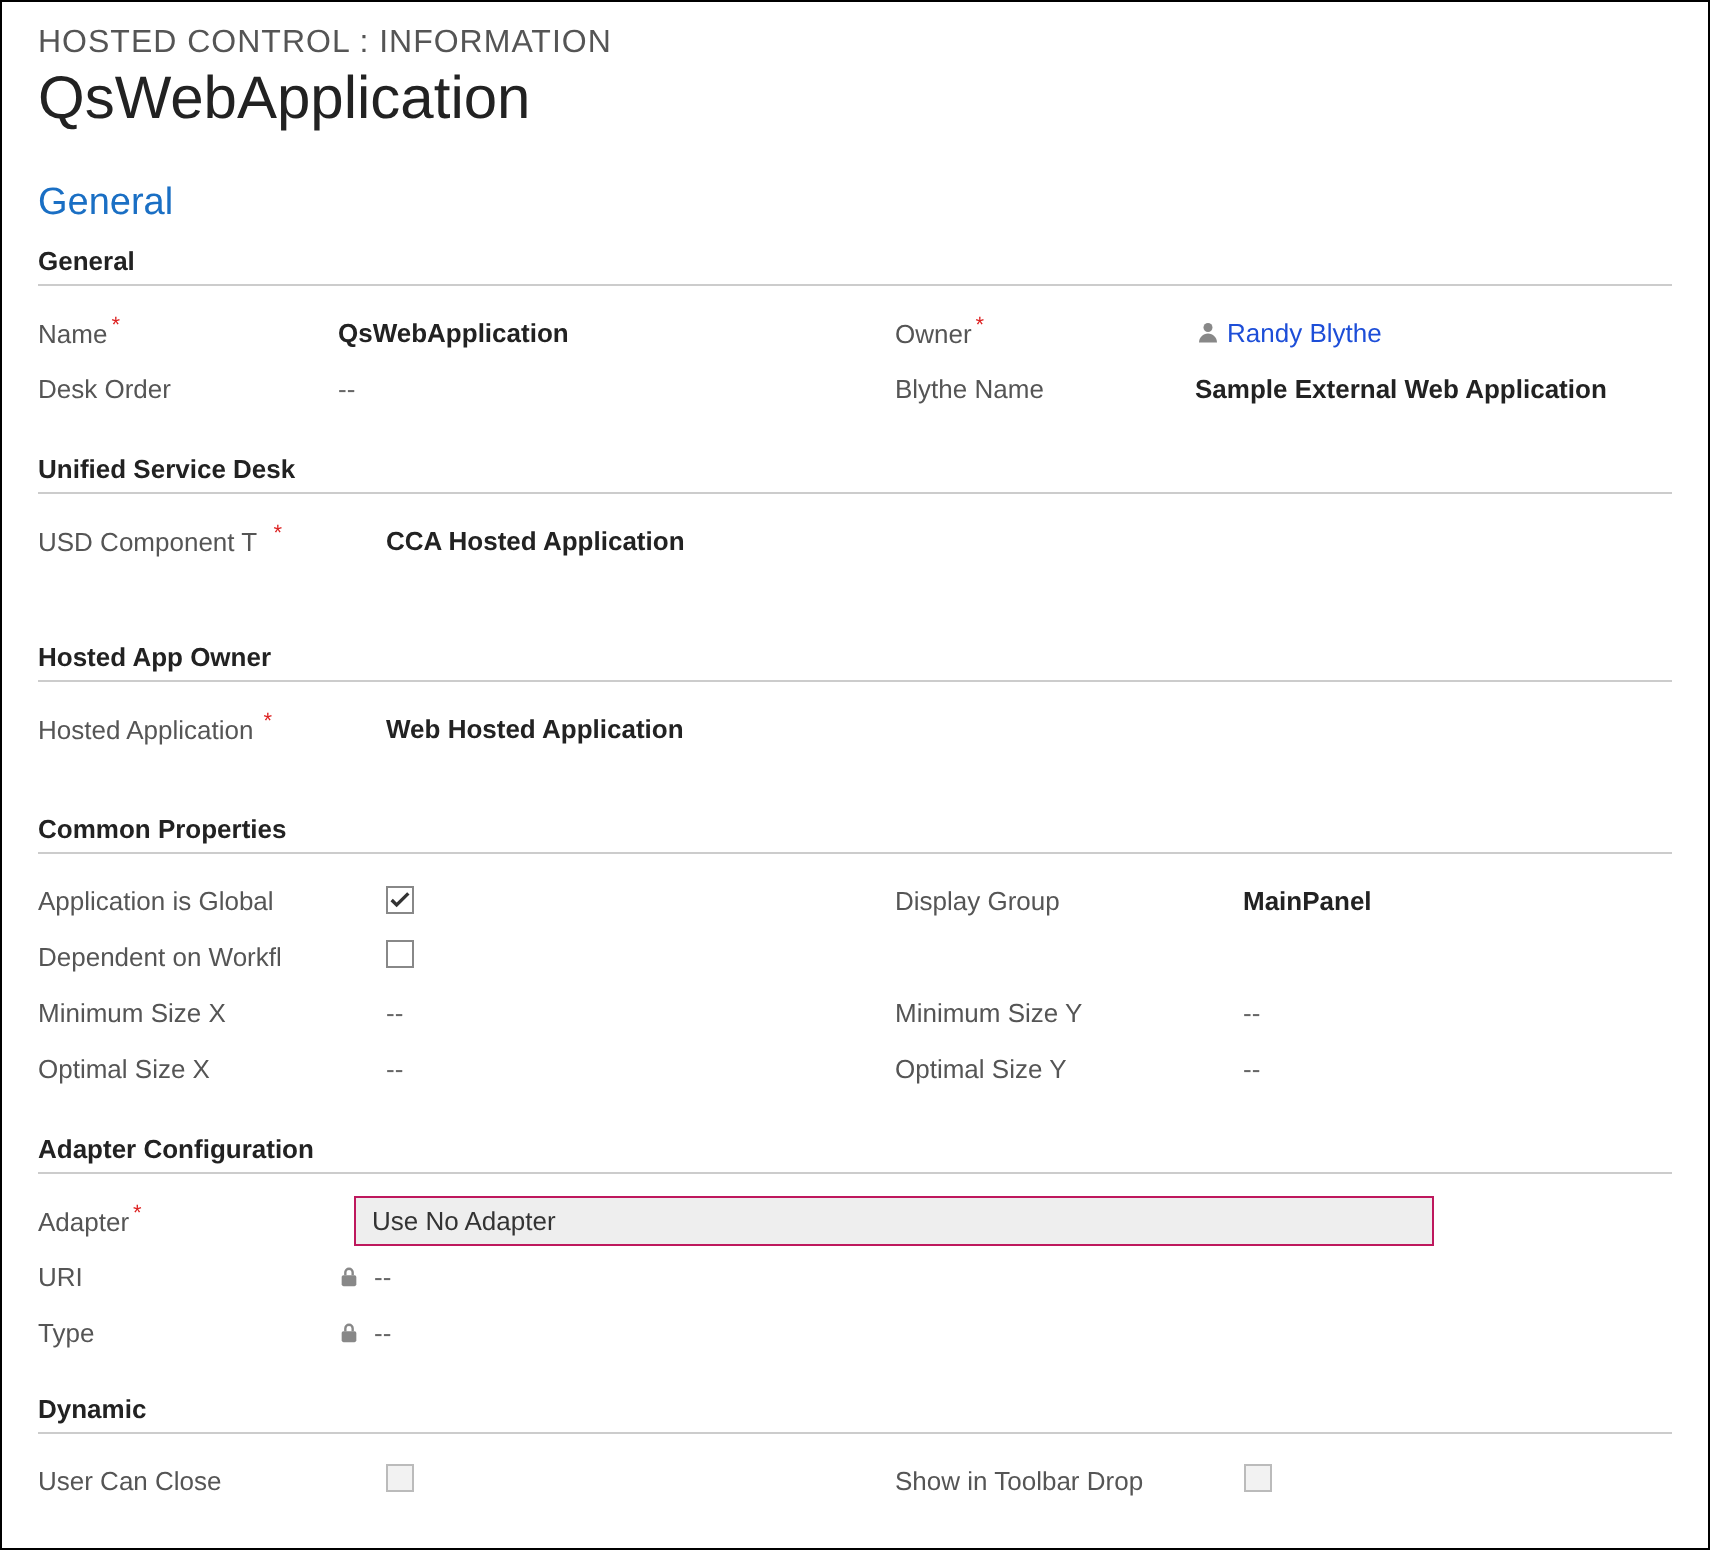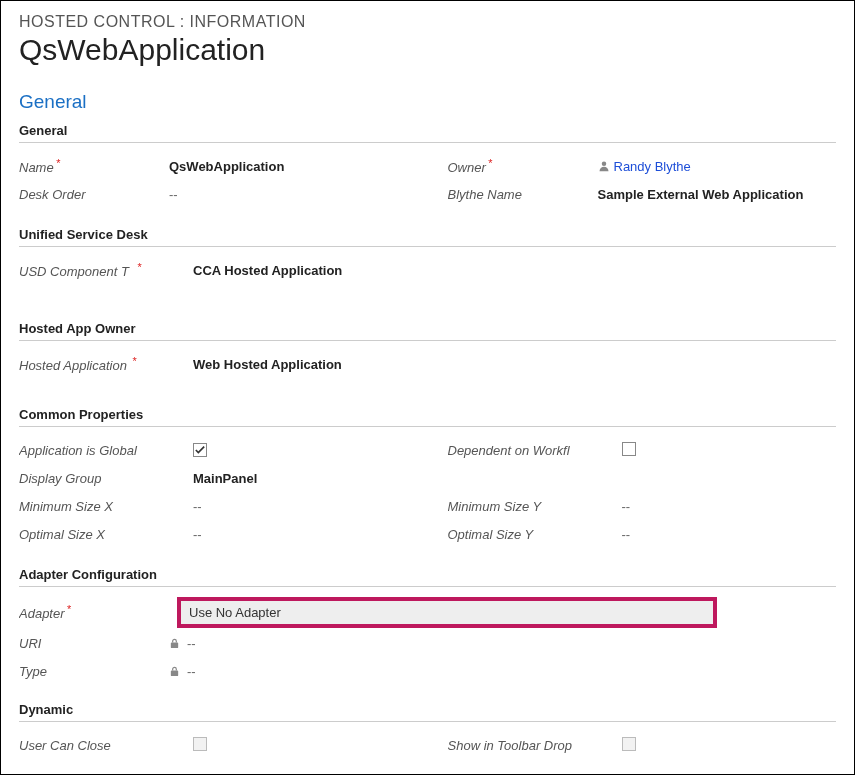--- a/index.html
+++ b/index.html
@@ -53,21 +53,20 @@
       min-height: 26px;
       margin-bottom: 2px;
     }
     .label {
       width: 150px;
       color: #555;
       font-size: 13px;
       flex-shrink: 0;
       white-space: nowrap;
       overflow: hidden;
-      font-style: italic;
     }
     .required { color: #d22; font-size: 11px; vertical-align: super; margin-left: 2px; }
     .value {
       font-size: 13px;
       color: #222;
       font-weight: 600;
       flex: 1;
     }
     .value.link { color: #1d4ed8; font-weight: 400; cursor: pointer; }
     .value.placeholder { color: #666; font-weight: 400; }
@@ -93,21 +92,21 @@
       border: 1px solid #888;
       display: inline-flex;
       align-items: center;
       justify-content: center;
       background: #fff;
     }
     .checkbox.disabled { background: #f2f2f2; border-color: #bbb; }
     .checkbox svg { width: 12px; height: 10px; stroke: #333; stroke-width: 2; fill: none; }
     .select-box {
       flex: 1;
-      border: 4px solid #be185d;
+      border: 1px solid #be185d;
       background: #eee;
       padding: 4px 8px;
       font-size: 13px;
       color: #333;
       margin-left: 8px;
       max-width: 540px;
     }
     .indent-value { margin-left: 24px; }
     .full-row { grid-column: 1 / -1; }
   </style>
@@ -167,26 +166,26 @@
     <div class="label">Application is Global</div>
     <div class="value indent-value">
       <span class="checkbox">
           <svg viewBox="0 0 14 12">
             <polyline points="2,6 5,9 12,2"></polyline>
           </svg>
         </span>
     </div>
   </div>
   <div class="row">
+    <div class="label">Display Group</div>
+    <div class="value indent-value">MainPanel</div>
+  </div>
+  <div class="row">
     <div class="label">Dependent on Workfl</div>
     <div class="value indent-value"><span class="checkbox"></span></div>
-  </div>
-  <div class="row">
-    <div class="label">Display Group</div>
-    <div class="value indent-value">MainPanel</div>
   </div>
   <div></div>
   <div class="row">
     <div class="label">Minimum Size X</div>
     <div class="value placeholder indent-value">--</div>
   </div>
   <div class="row">
     <div class="label">Minimum Size Y</div>
     <div class="value placeholder indent-value">--</div>
   </div>

